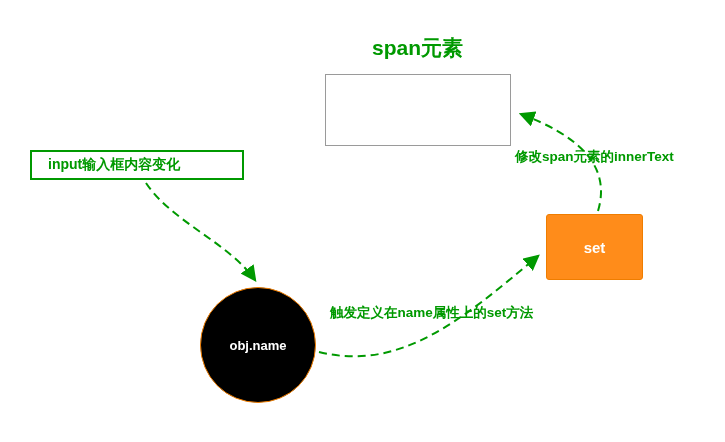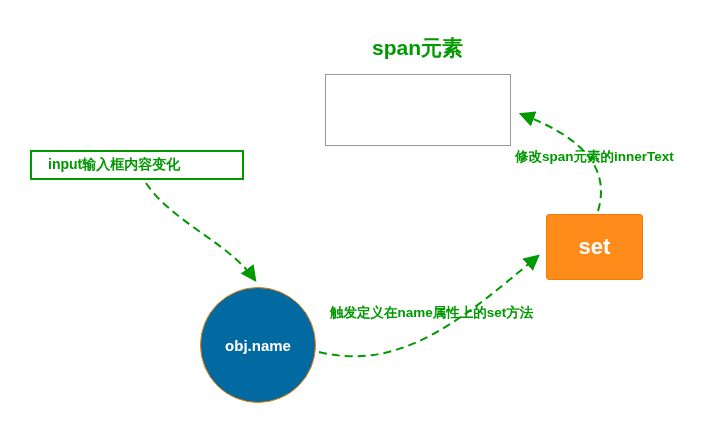--- a/index.html
+++ b/index.html
@@ -44,40 +44,40 @@
     font-weight: bold;
     color: #009900;
     white-space: nowrap;
   }
   .label-1 { left: 124px; top: 214px; }
   .label-2 { left: 330px; top: 304px; }
   .label-3 { left: 483px; top: 148px; margin-left: 32px; }
 
   .objname-circle {
     left: 200px; top: 287px; width: 116px; height: 116px;
-    background: #0369a1;
+    background: #000000;
     border: 1px solid #ef7d00;
     border-radius: 50%;
     display: flex;
     align-items: center;
     justify-content: center;
-    font-size: 15px;
+    font-size: 13px;
     font-weight: bold;
     color: #ffffff;
   }
 
   .set-box {
     left: 546px; top: 214px; width: 97px; height: 66px;
     background: #FF8C1A;
     border: 1px solid #ef7d00;
     border-radius: 3px;
     display: flex;
     align-items: center;
     justify-content: center;
-    font-size: 22px;
+    font-size: 15px;
     font-weight: bold;
     color: #ffffff;
   }
 
   svg.edges {
     position: absolute;
     left: 0; top: 0;
     width: 725px; height: 442px;
     pointer-events: none;
   }

